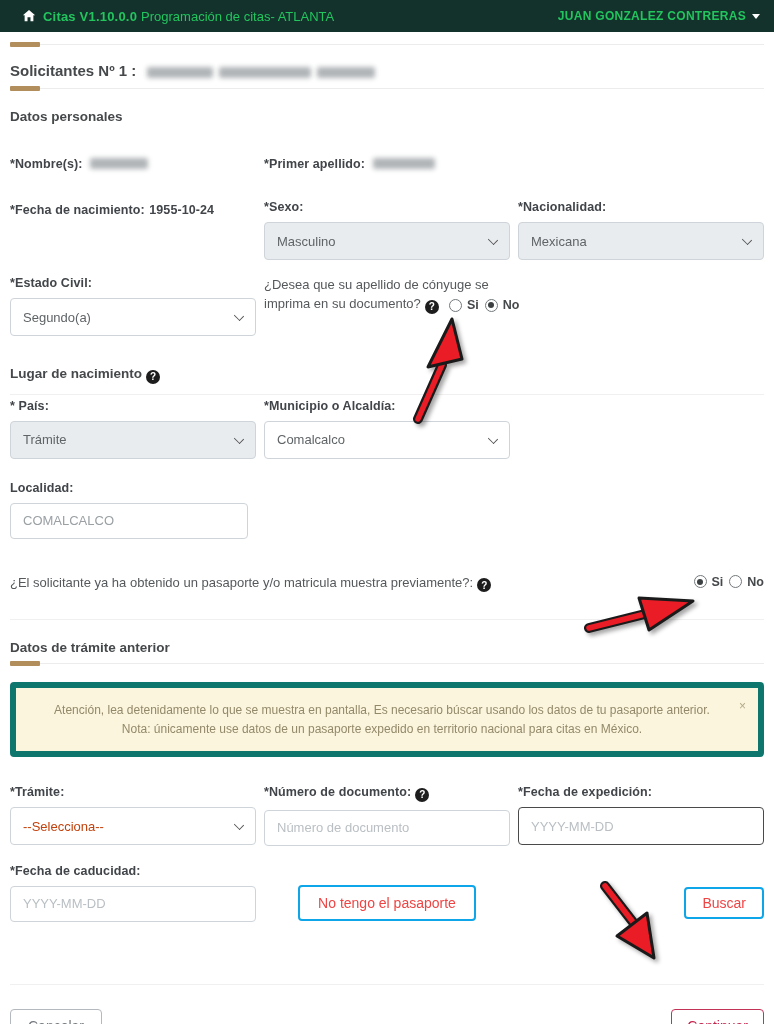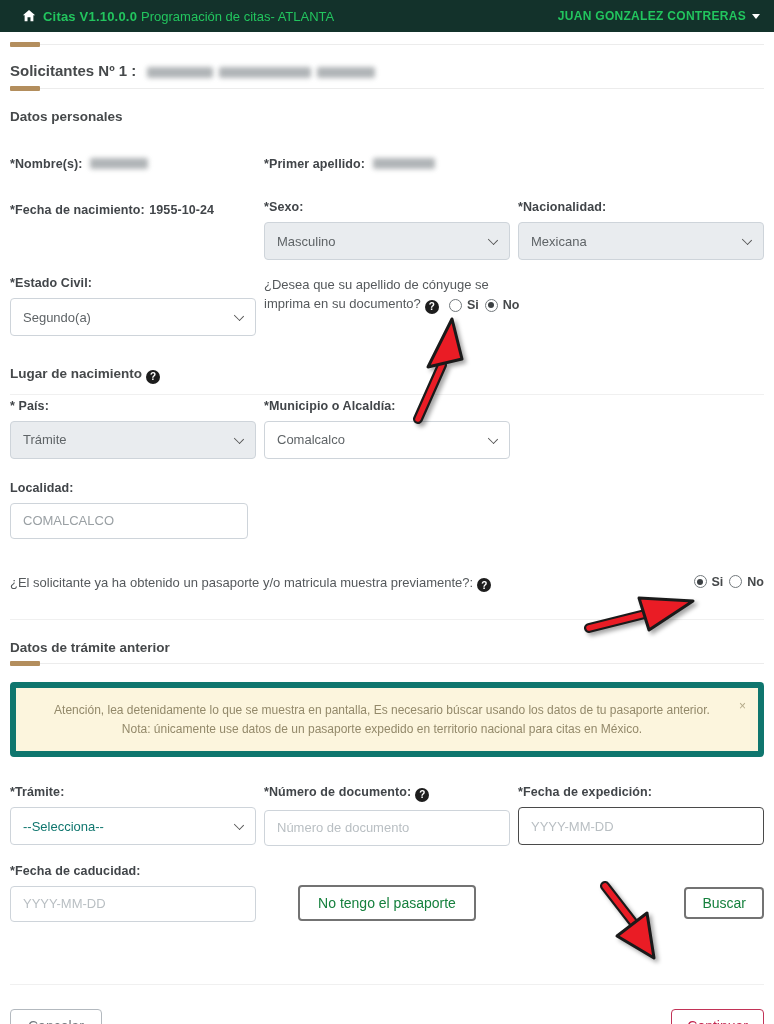--- a/index.html
+++ b/index.html
@@ -70,21 +70,21 @@
   .rule5 { margin-top:8px; }
 
   
   .alert { margin-top:14px; background:#fcf5dd; border:6px solid #0f766e; border-radius:4px; padding:13px 34px 13px 24px; position:relative; }
   .alert p { text-align:center; font-size:12px; color:#93896a; line-height:1.55; font-weight:500; }
   .alert .close { position:absolute; right:12px; top:12px; font-size:12px; color:#b4aa8a; cursor:pointer; line-height:1; }
 
   .row-tramite { margin-top:28px; }
   .row-caducidad { margin-top:18px; align-items:end; }
   .btn { display:inline-block; background:#fff; border-radius:4px; font-size:14px; cursor:pointer; font-family:"Liberation Sans",sans-serif; }
-  .btn-red { border:2px solid #737373; color:#15803d; }
+  .btn-red { border:2px solid #0ea5e9; color:#ef4444; }
   .btn-nopass { padding:8px 18px; justify-self:center; margin-bottom:1px; }
   .btn-buscar { padding:6px 16px; justify-self:end; margin-bottom:3px; }
 
   .rule6 { margin-top:62px; }
   .footer { margin-top:20px; display:flex; justify-content:space-between; padding-bottom:22px; }
   .btn-cancel { border:1px solid #b3b9bf; color:#73797e; padding:8px 17px; }
   .btn-continue { border:1.5px solid #c23357; color:#c2234d; padding:7px 15px; }
 
   
   .arrow { position:absolute; filter:drop-shadow(3px 3px 2px rgba(0,0,0,.35)); pointer-events:none; }
@@ -235,21 +235,21 @@
     <div class="alert">
       <p>Atención, lea detenidamente lo que se muestra en pantalla, Es necesario búscar usando los datos de tu pasaporte anterior.</p>
       <p>Nota: únicamente use datos de un pasaporte expedido en territorio nacional para citas en México.</p>
       <span class="close">×</span>
     </div>
 
     <div class="grid3 row-tramite">
       <div>
         <div class="lbl">*Trámite:</div>
         <div class="field selectbox">
-          <span style="color:#0f766e">--Selecciona--</span>
+          <span style="color:#c2410c">--Selecciona--</span>
           <span class="chev"></span>
         </div>
       </div>
       <div>
         <div class="lbl">
           <span>*Número de documento:</span><span class="qicon">?</span>
         </div>
         <div class="field">
           <input class="textinput" type="text" placeholder="Número de documento" style="">
         </div>

